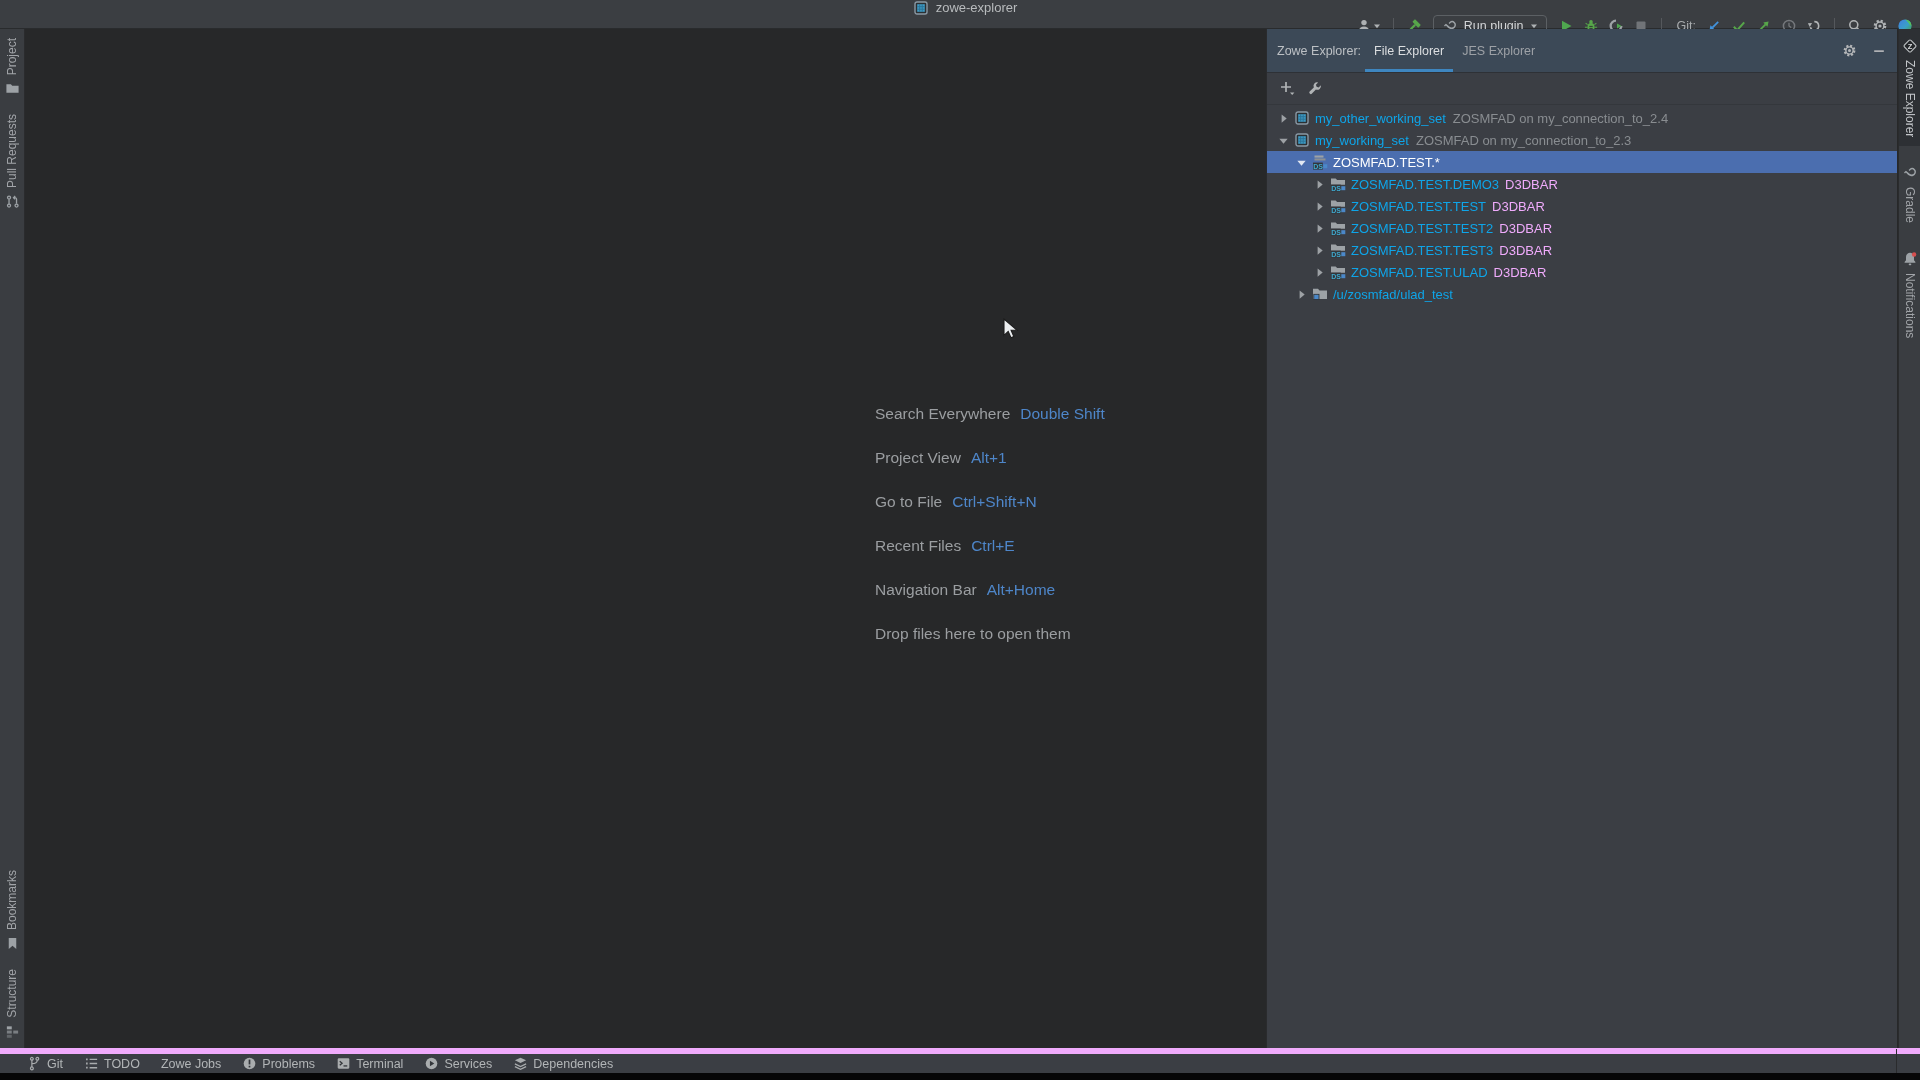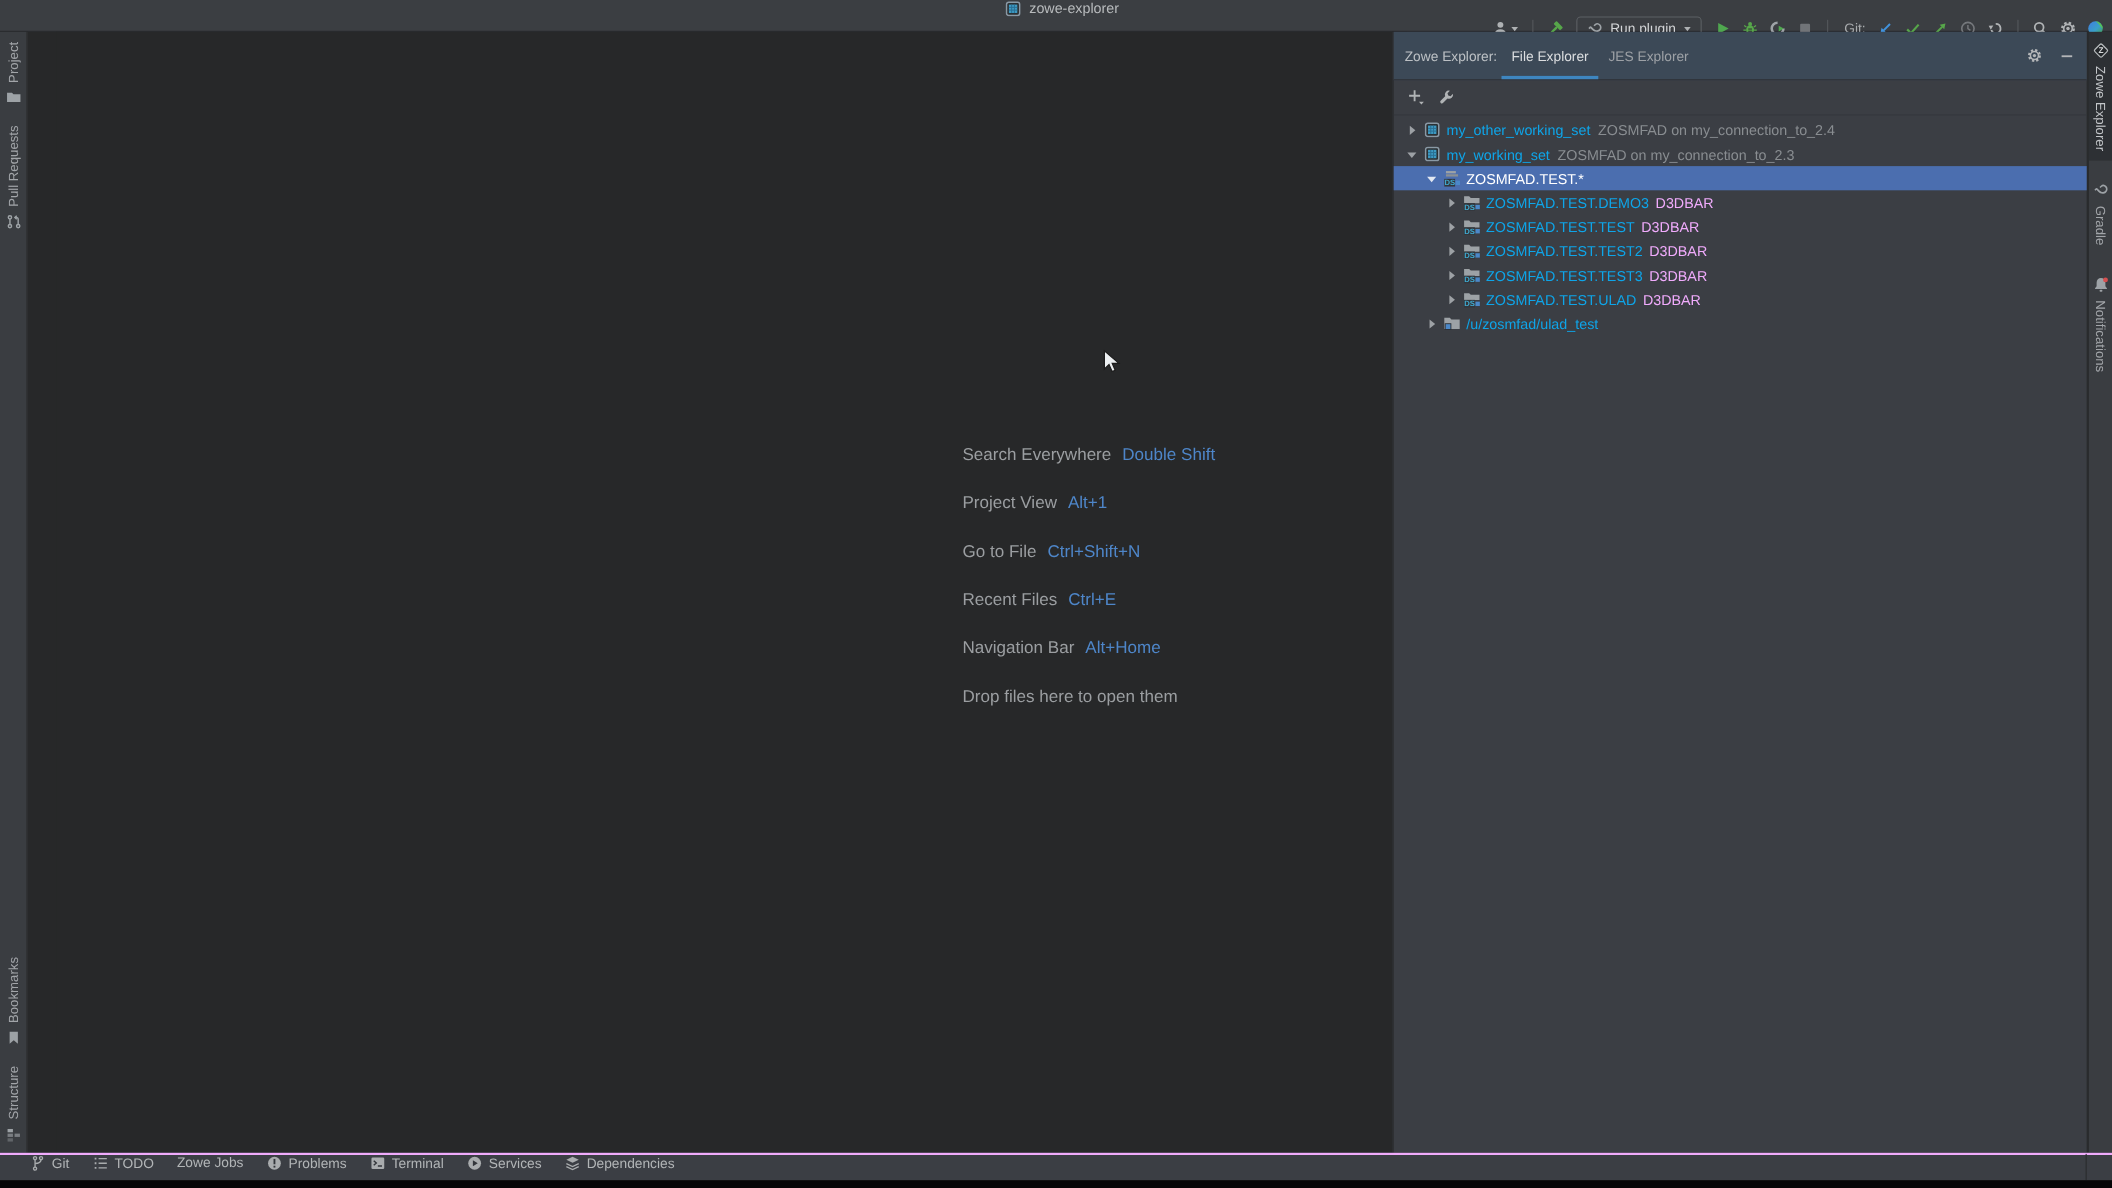--- a/index.html
+++ b/index.html
@@ -67,21 +67,21 @@
   .t-icon { width:17px; margin:0 5px 0 2px; flex:none; }
   .t-name { color:#0ea5e9; }
   .t-desc { color:#898d91; margin-left:7px; }
   .t-vol  { color:#f0abfc; margin-left:6px;text-align:center; }
   .tree-row.selected { background:#4b6eaf;align-items:center; }
   .tree-row.selected .t-name { color:#ffffff; }
   .tree-row.selected .chevron { color:#e2e8f2; }
 
   
   #statusbar { left:0; top:1048px; width:1920px; height:25px; background:#3b3e44;
-               border-top:2px solid #f0abfc; display:flex; align-items:flex-start;
+               border-top:6px solid #f0abfc; display:flex; align-items:center;
                gap:21px; padding-left:27px; }
   .sb-item { display:flex; align-items:center; gap:5px; font-size:12.5px;
              color:#b2b5b7; cursor:default; }
   #sb-sep { left:1896px; top:1049px; width:1px; height:24px; background:#2a2b2d; }
   #bottom-strip { left:0; top:1073px; width:1920px; height:7px; background:#060607; }
 </style>
 </head>
 <body>
 
 <div id="titlebar" class="abs">

